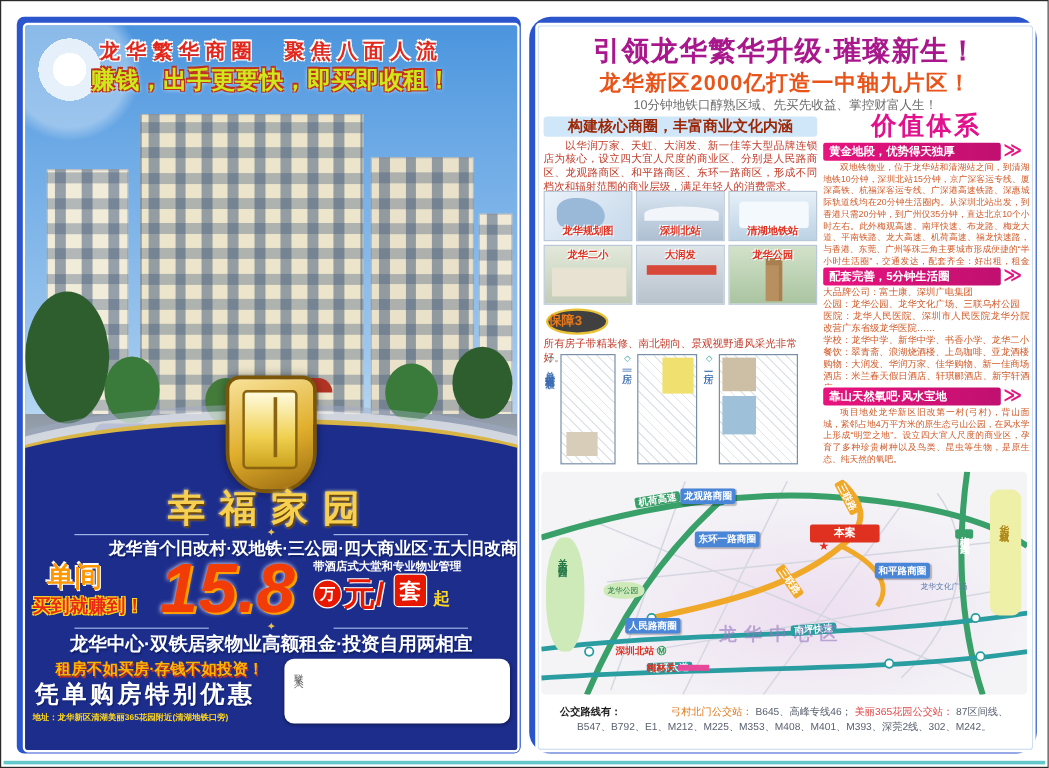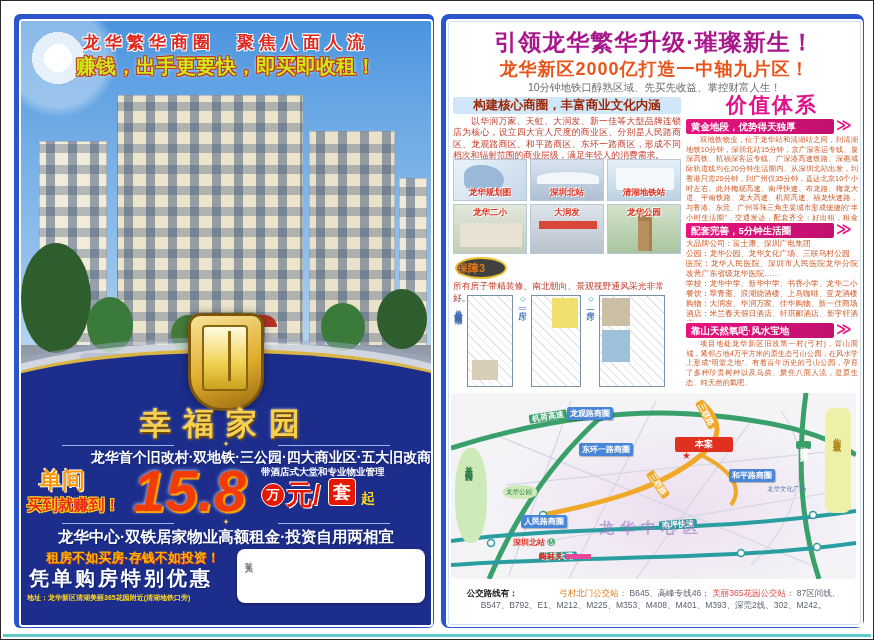--- a/index.html
+++ b/index.html
@@ -3,21 +3,21 @@
 <meta charset="utf-8">
 <style>
   html,body{margin:0;padding:0;}
   body{width:874px;height:640px;position:relative;background:#fafafa;
        font-family:"Liberation Sans","DejaVu Sans",sans-serif;overflow:hidden;}
   .sheet{position:absolute;left:0;top:0;width:872px;height:638px;border:1px solid #2a2a2a;background:#ffffff;}
   .edge-cyan{position:absolute;left:2px;bottom:2px;width:868px;height:3px;background:#63c8c9;}
 
   
   .pageL{position:absolute;left:13px;top:13px;width:420px;height:614px;background:#2a55cd;border-radius:6px;padding:5px;box-sizing:border-box;}
-  .pageR{position:absolute;left:440px;top:13px;width:423px;height:614px;background:#2a55cd;border-radius:8px;padding:5px;box-sizing:border-box;}
+  .pageR{position:absolute;left:440px;top:13px;width:423px;height:614px;background:#2a55cd;border-radius:18px;padding:5px;box-sizing:border-box;}
   .innerL{position:relative;width:100%;height:100%;border:2px solid #fff;border-radius:4px;overflow:hidden;
           background:linear-gradient(180deg,#4b95de 0%,#6fabe6 18%,#9cc6ee 45%,#b9d8f2 55%,#24399c 60%,#1c2d8c 100%);}
   .innerR{position:relative;width:100%;height:100%;border:2px solid #fff;border-radius:4px;overflow:hidden;background:#ffffff;}
   .innerR .tintline{position:absolute;inset:0;border:1px solid #cfe0f2;border-radius:3px;pointer-events:none;}
 
   
   .sun{position:absolute;left:-28px;top:-28px;width:130px;height:130px;border-radius:50%;
        background:radial-gradient(circle,#ffffff 0 14px,rgba(255,255,255,.85) 14px 26px,rgba(255,255,255,.35) 26px 48px,transparent 65%);}
   .hl1{position:absolute;left:0;top:10px;width:100%;text-align:center;font-size:17px;font-weight:900;letter-spacing:5px;color:#e0281e;
        text-shadow:1px 1px 0 #fff,-1px -1px 0 #fff,1px -1px 0 #fff,-1px 1px 0 #fff;}
@@ -307,21 +307,21 @@
 学校：龙华中学、新华中学、书香小学、龙华二小
 餐饮：翠青斋、浪湖烧酒楼、上岛咖啡、亚龙酒楼
 购物：大润发、华润万家、佳华购物、新一佳商场
 酒店：米兰春天假日酒店、轩琪郦酒店、新宇轩酒店
 银行：四大银行、平安银行、中信银行、东亚银行</div>
 
         <div class="vsBarWrap" style="top:302px;">
           <div class="vsBar">靠山天然氧吧·风水宝地</div>
           <span class="vsChev">≫</span>
         </div>
-        <div class="vsText vsT3">项目地处龙华新区旧改第一村(弓村)，背山面城，紧邻占地4万平方米的原生态弓山公园，在风水学上形成“明堂之地”。有着百年历史的弓山公园，孕育了多种珍贵树种以及鸟类、聚焦八面人流，是原生态、纯天然的氧吧。</div>
+        <div class="vsText vsT3">项目地处龙华新区旧改第一村(弓村)，背山面城，紧邻占地4万平方米的原生态弓山公园，在风水学上形成“明堂之地”。设立四大宜人尺度的商业区，孕育了多种珍贵树种以及鸟类、昆虫等生物，是原生态、纯天然的氧吧。</div>
       </div>
 
       <div class="map">
         <svg width="405" height="186" viewBox="0 0 405 186">
           <g stroke="#d4d6e0" stroke-width="1.2" fill="none">
             <path d="M40,40 L360,172"></path>
               <path d="M120,8 L58,182"></path>
               <path d="M205,8 L118,186"></path>
             <path d="M300,28 L185,186"></path>
               <path d="M55,92 L385,58"></path>

